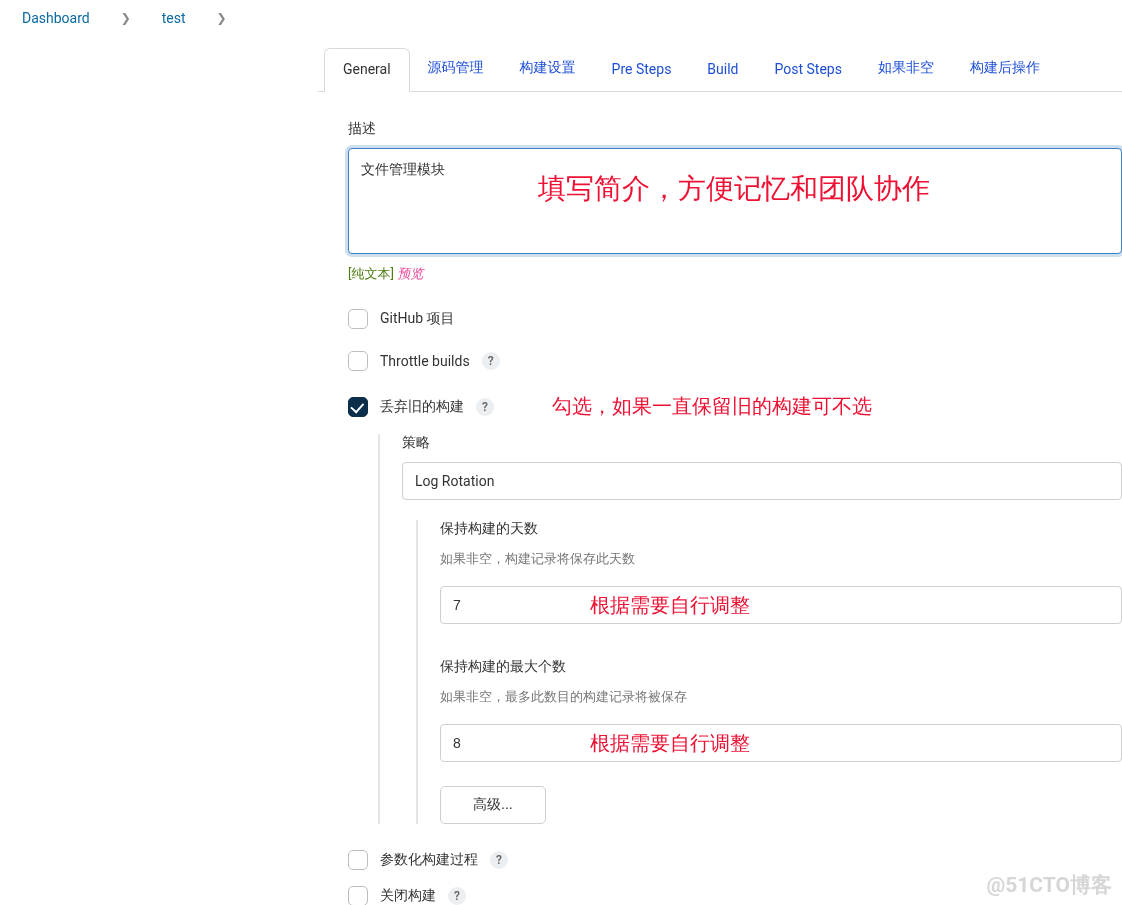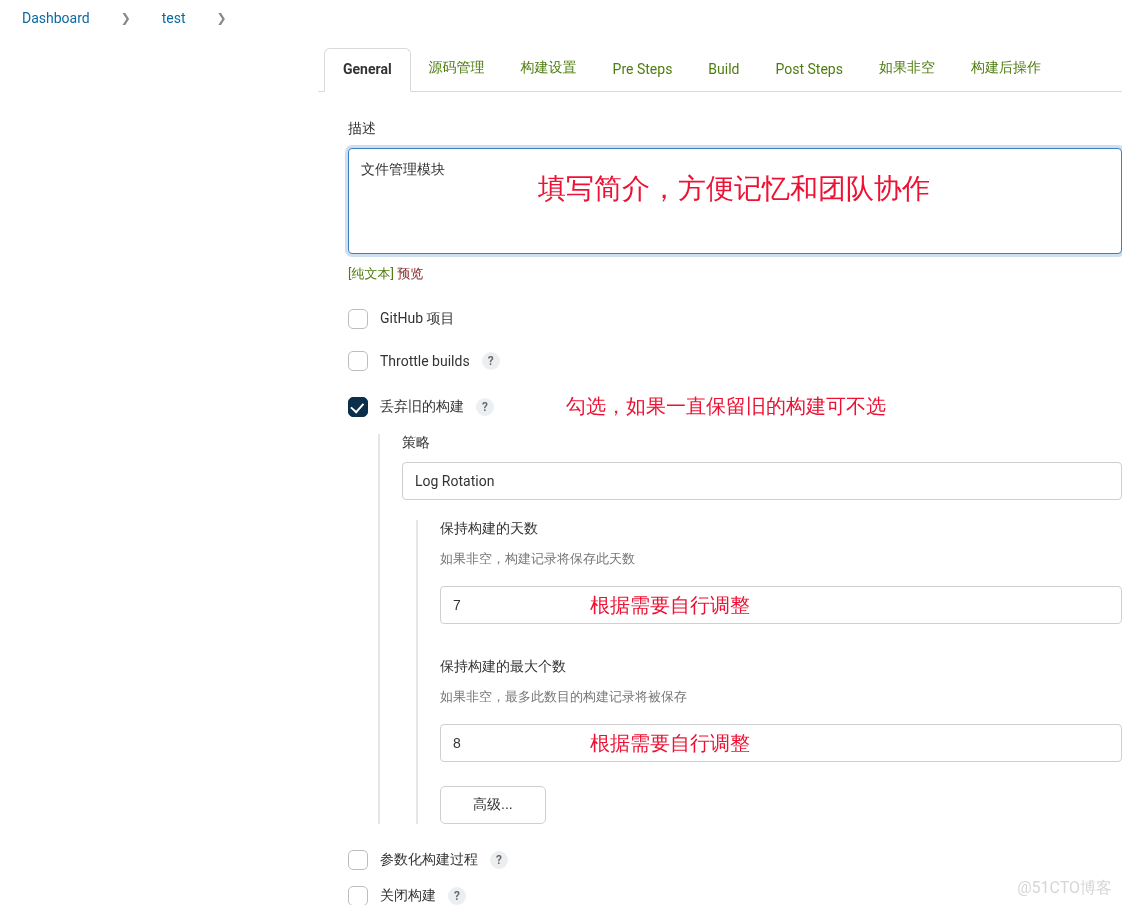--- a/index.html
+++ b/index.html
@@ -27,25 +27,25 @@
 
   
   .tabs {
     display: flex; align-items: flex-end;
     border-bottom: 1px solid #d9d9d9;
     margin-top: 6px; padding-left: 6px;
     gap: 0;
   }
   .tab {
     padding: 12px 18px 14px 18px;
-    font-size: 14px; color: #4d7c0f; cursor: pointer;
+    font-size: 14px; color: #1d4ed8; cursor: pointer;
     white-space: nowrap;
   }
   .tab.active {
-    font-weight: 700; color: #333;
+    font-weight: 400; color: #333;
     border: 1px solid #d9d9d9; border-bottom: 1px solid #fff;
     border-radius: 6px 6px 0 0;
     position: relative; top: 1px; background: #fff;
   }
 
   
   .content { padding: 22px 0 0 30px; }
 
   .section-label { font-size: 14px; color: #333; margin: 6px 0 10px 0; }
 
@@ -59,21 +59,21 @@
   }
   .desc-wrap { position: relative; }
   .desc-annot {
     position: absolute; left: 190px; top: 22px;
     color: #e13; font-size: 28px; font-weight: 500;
     pointer-events: none;
   }
 
   .plain-preview { margin-top: 8px; font-size: 13px; color: #333; }
   .plain-preview .plain { color: #4d7c0f; }
-  .plain-preview a { color: #7f1d1d; font-weight: 500; }
+  .plain-preview a { color: #ec4899; font-weight: 500; font-style: italic; }
 
   
   .check-row { display: flex; align-items: center; gap: 12px; margin: 26px 0 0 0; position: relative; }
   .check-row + .check-row { margin-top: 22px; }
   .check-row.tight { margin-top: 16px; }
 
   .cb {
     width: 20px; height: 20px; border: 1.5px solid #bdbdbd; border-radius: 5px;
     display: inline-flex; align-items: center; justify-content: center;
     background: #fff; cursor: pointer;
@@ -83,21 +83,21 @@
 
   .cb-label { font-size: 14px; color: #333; }
 
   .help-q {
     width: 18px; height: 18px; border-radius: 50%;
     background: #eceff1; color: #666; font-size: 12px; font-weight: 600;
     display: inline-flex; align-items: center; justify-content: center;
     cursor: pointer;
   }
 
-  .row-annot { color: #e13; font-size: 20px; font-weight: 500; margin-left: 60px; }
+  .row-annot { color: #e13; font-size: 20px; font-weight: 500; margin-left: 46px; }
 
   
   .nested {
     margin: 14px 0 0 30px;
     border-left: 2px solid #e5e5e5;
     padding-left: 22px;
   }
   .nested .section-label { margin-top: 6px; }
 
   .select-like {
@@ -125,22 +125,22 @@
     color: #e13; font-size: 20px; font-weight: 500; pointer-events: none; text-align: right;
   }
 
   .adv-btn {
     margin-top: 24px; padding: 9px 32px; font-size: 14px; color: #333;
     border: 1px solid #cfcfcf; border-radius: 5px; background: #fff;
     cursor: pointer;
   }
 
   .watermark {
-    position: fixed; right: 10px; bottom: 6px; color: #d6d6d6; font-size: 16px;
-    pointer-events: none; user-select: none;
+    position: fixed; right: 10px; bottom: 6px; color: #d6d6d6; font-size: 21px;
+    pointer-events: none; user-select: none; font-weight: bold;
   }
 </style>
 </head>
 <body>
 
 <div class="breadcrumb">
   <a href="#">Dashboard</a>
   <span class="chev">❯</span>
   <a href="#">test</a>
   <span class="chev">❯</span>

